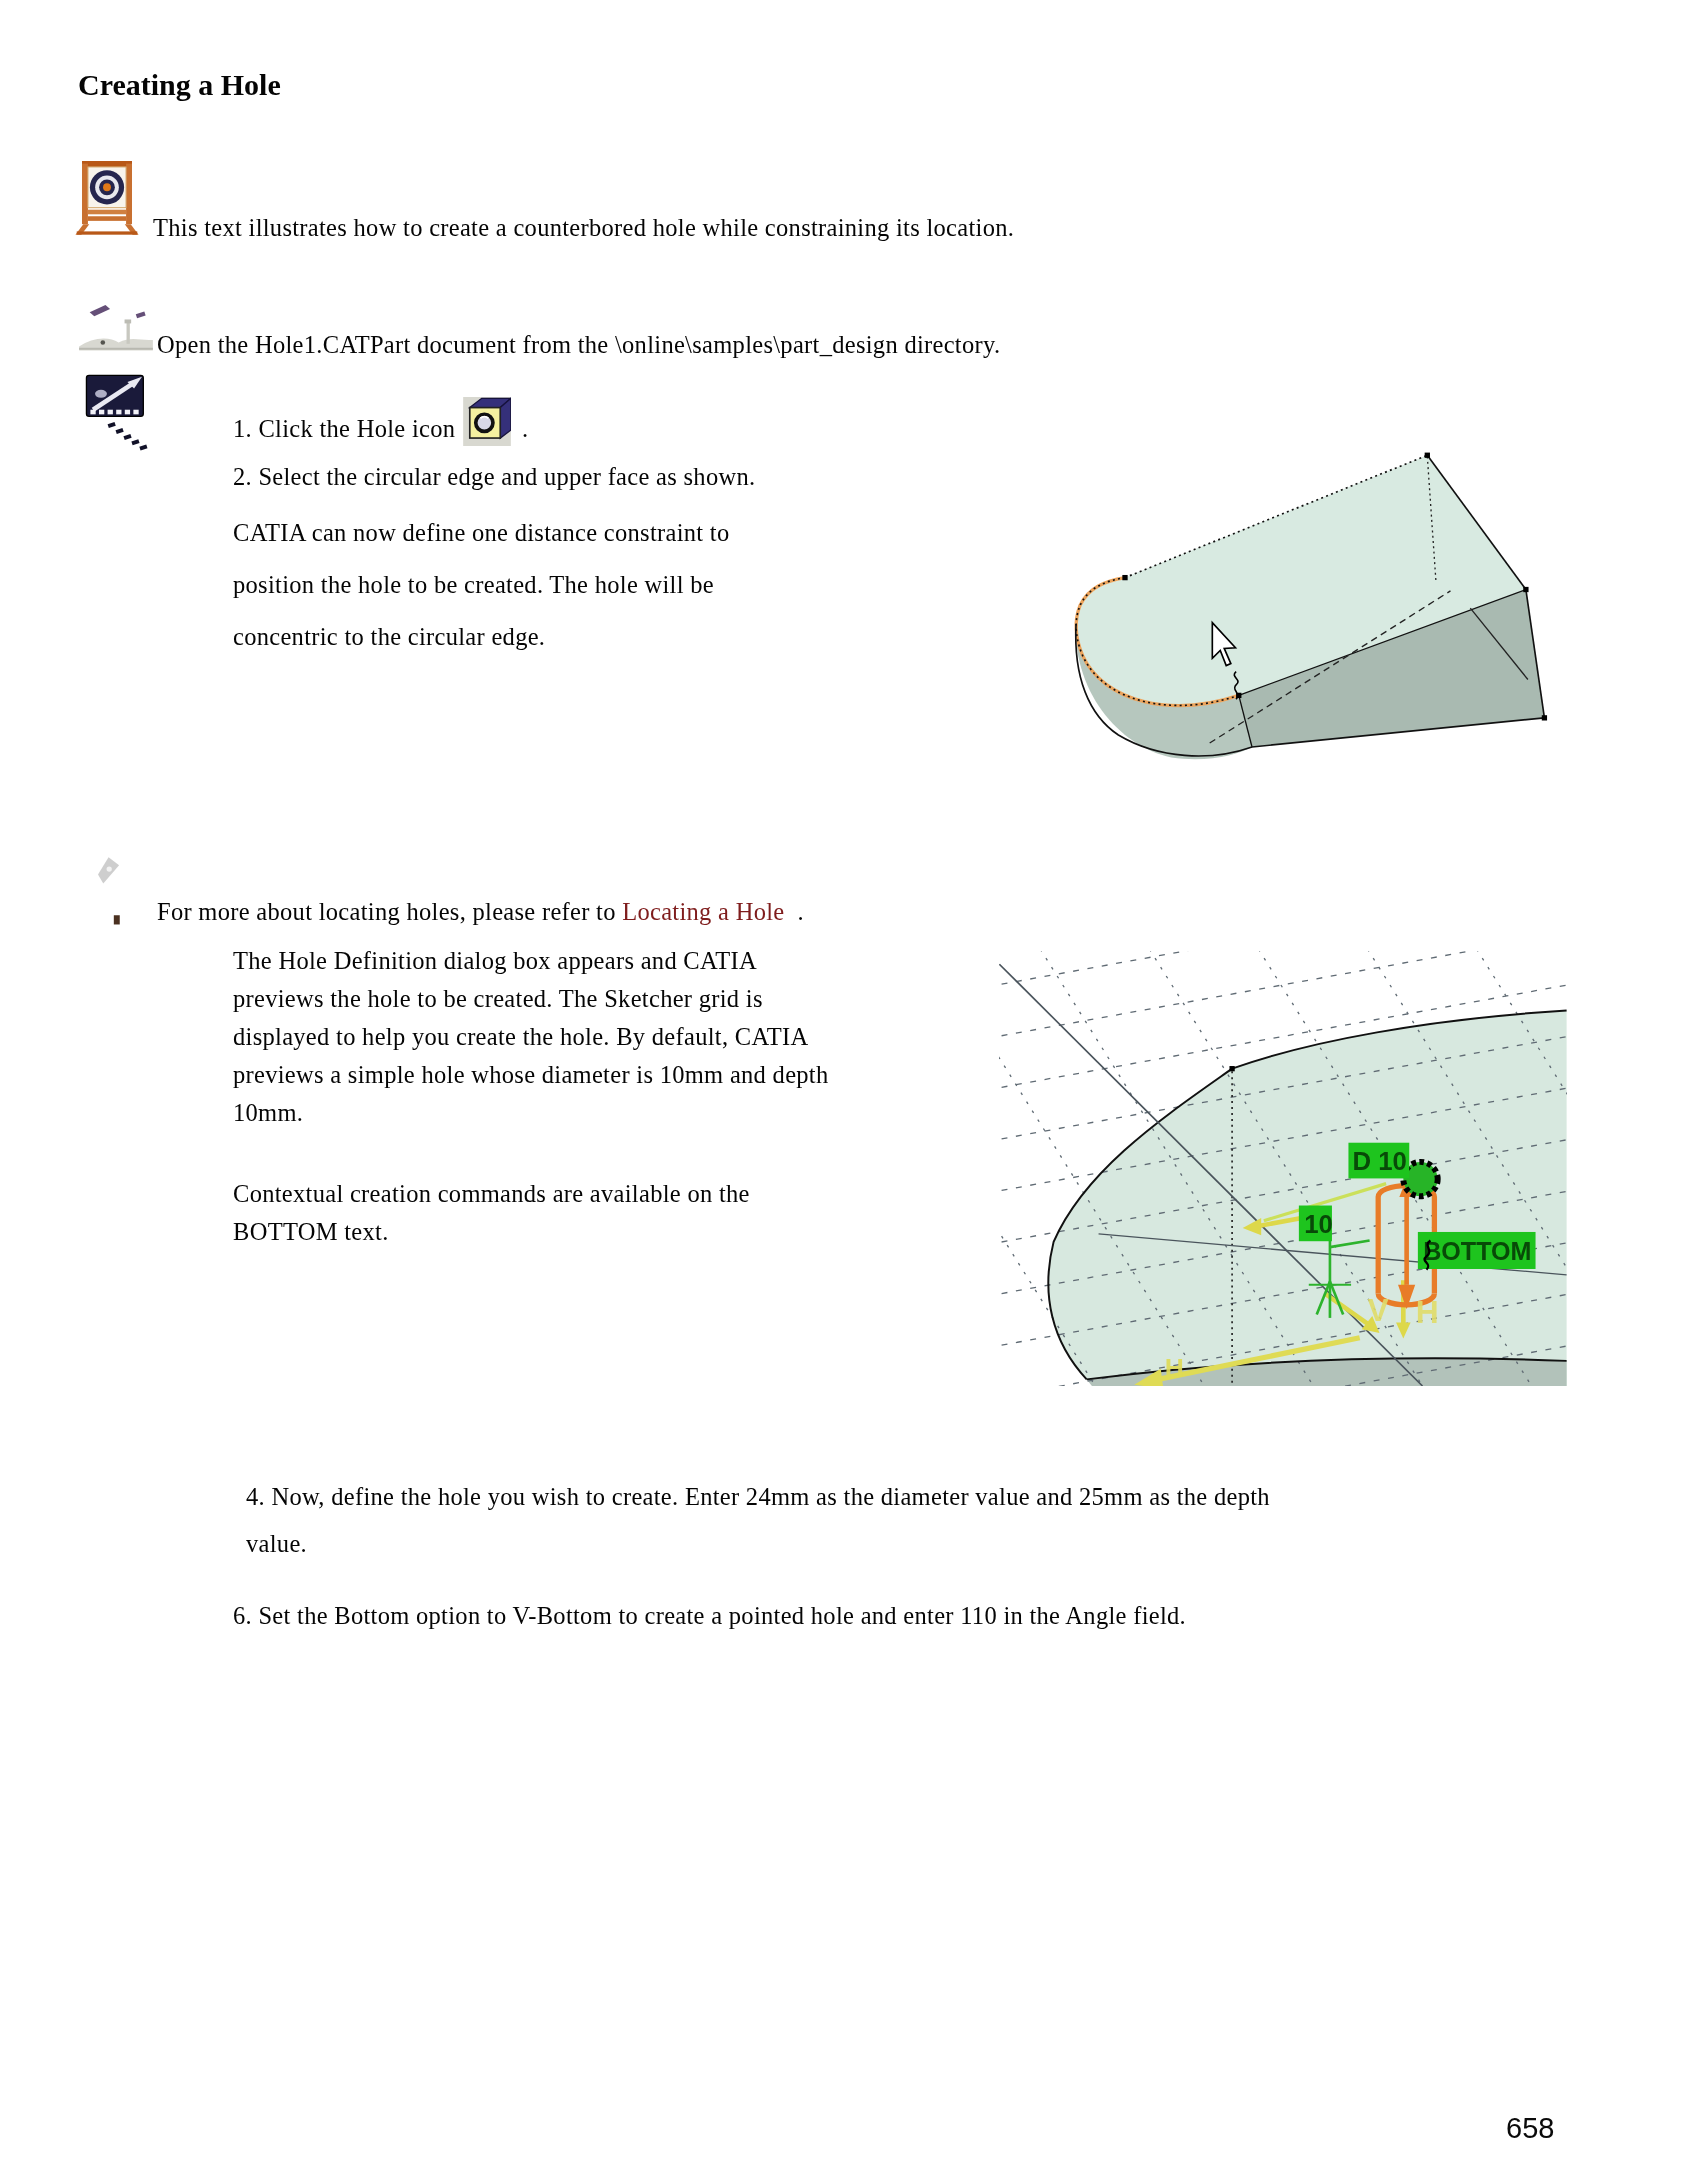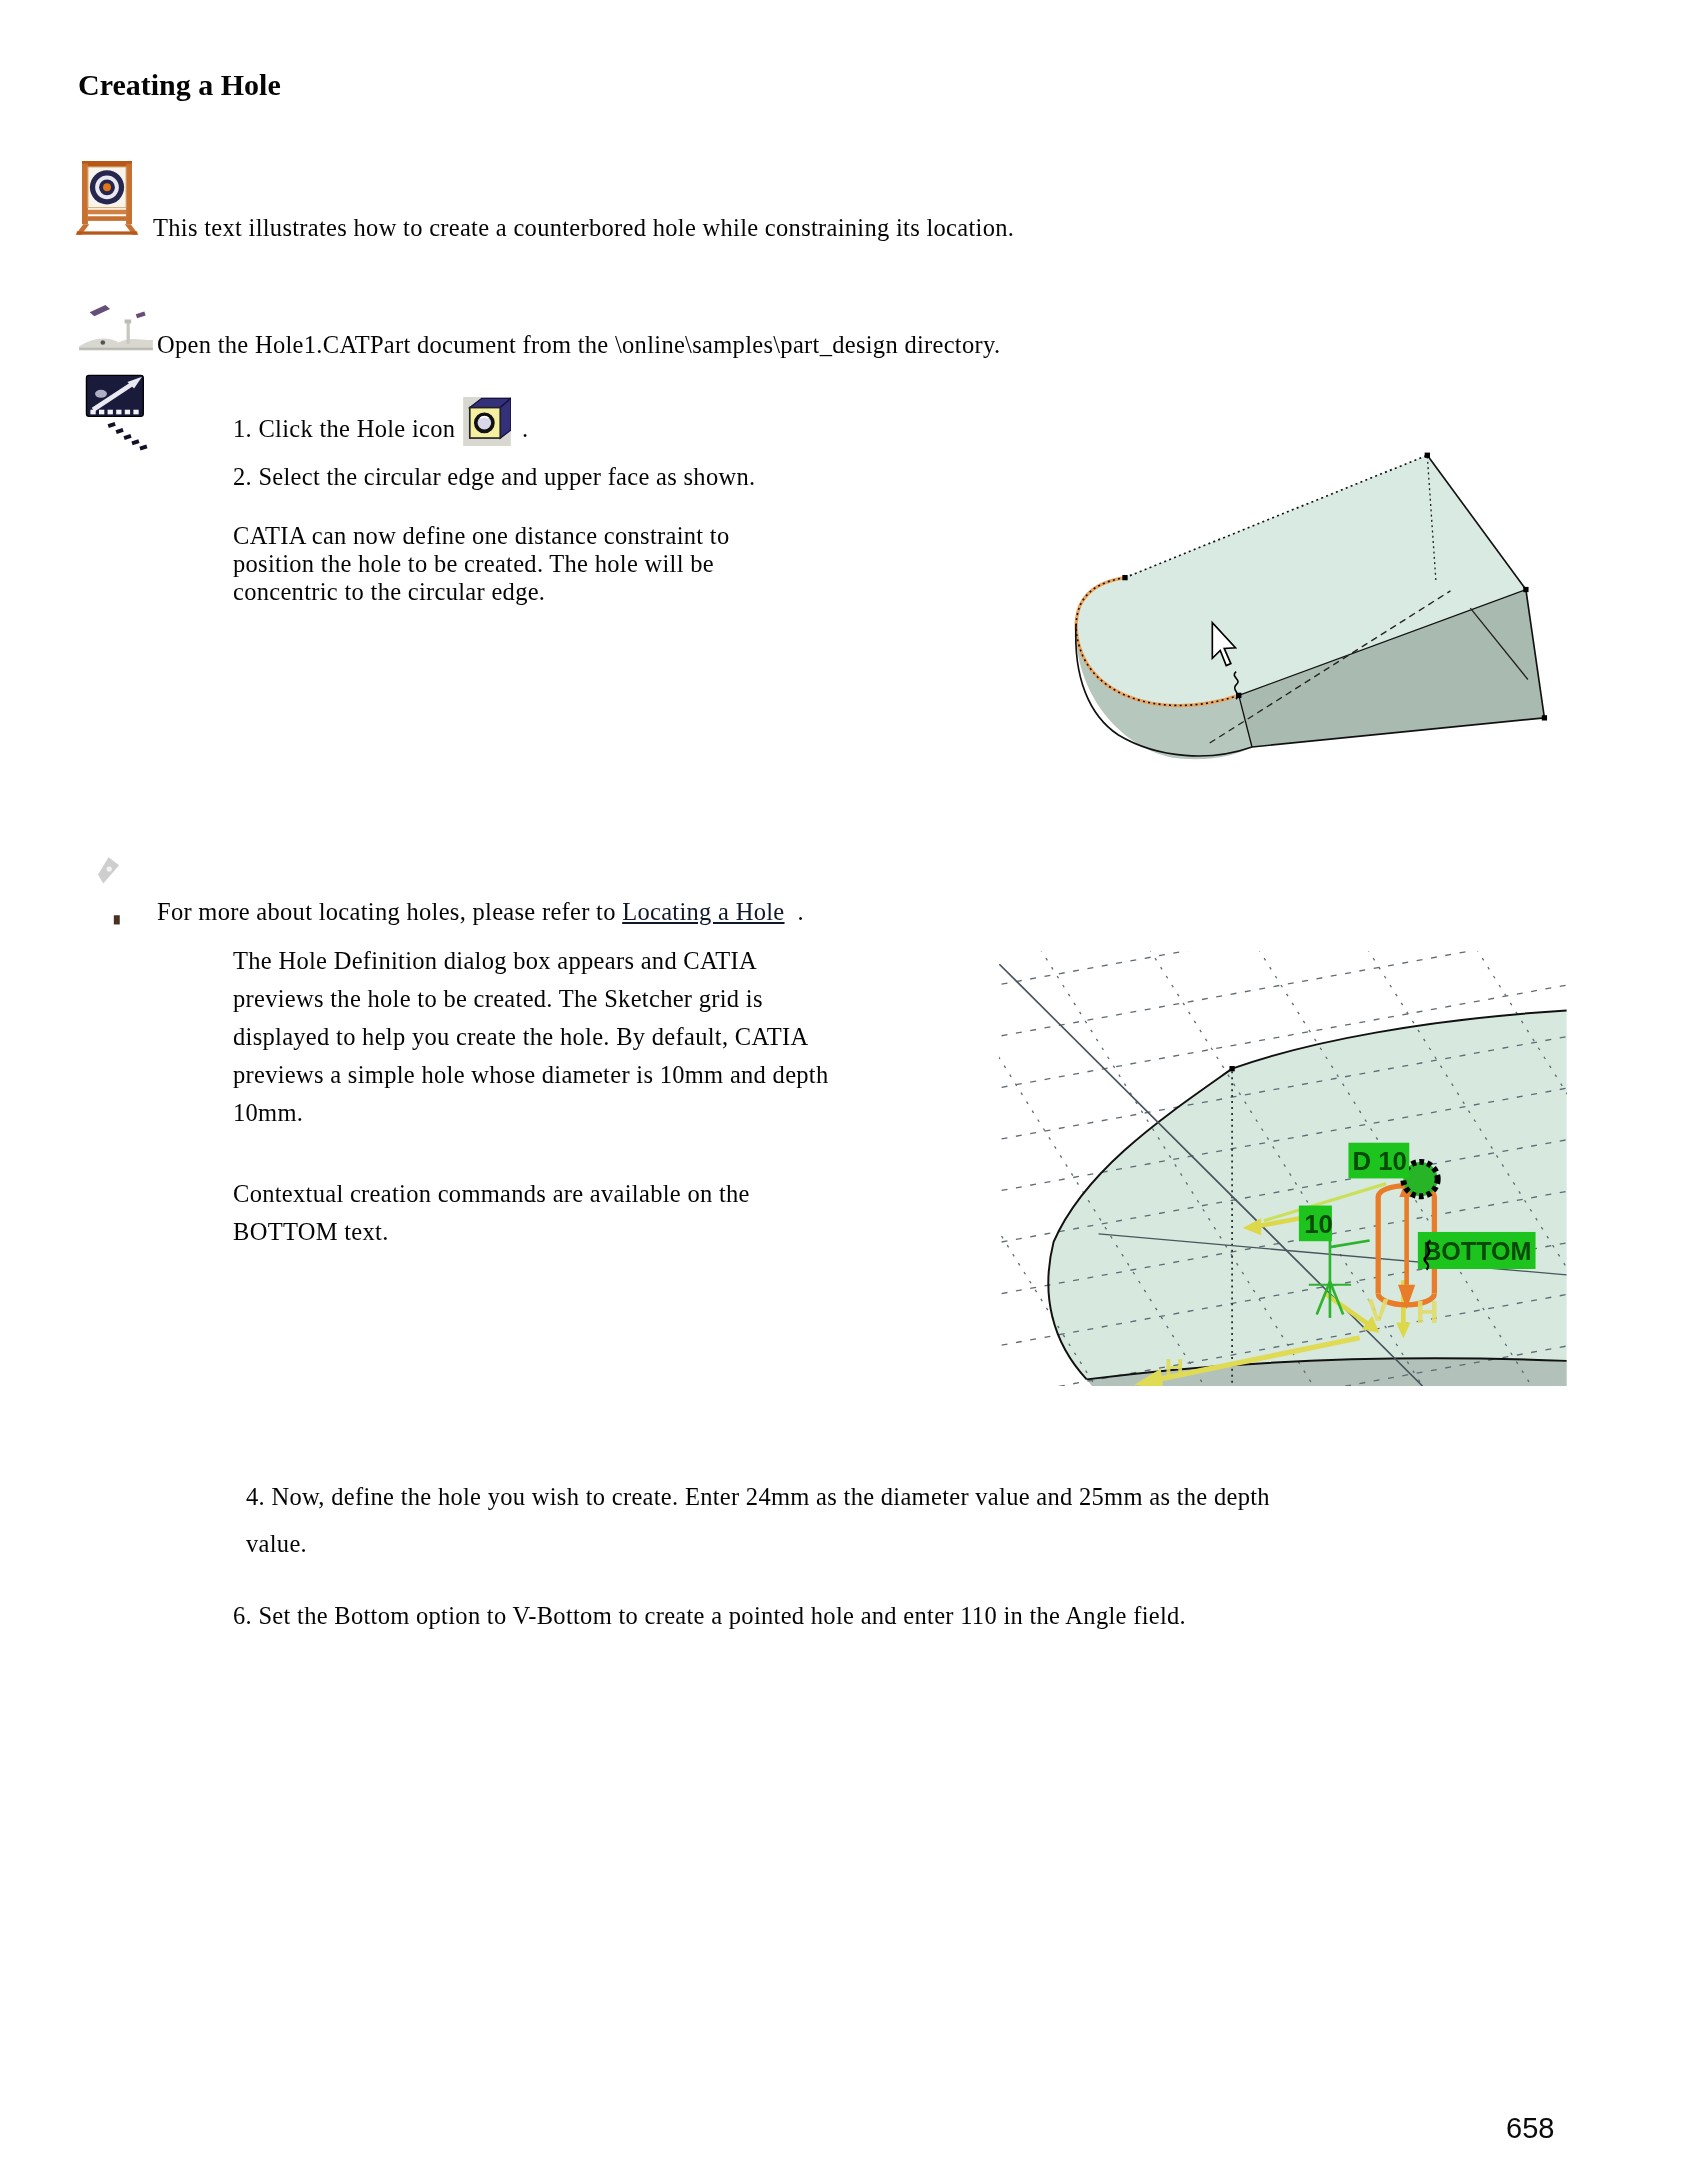--- a/index.html
+++ b/index.html
@@ -9,25 +9,25 @@
   }
   .abs{position:absolute;}
   .doc-title{
     font-size:30px;font-weight:bold;letter-spacing:0px;margin:4px;white-space:nowrap;
   }
   .body-text{
     font-size:24.5px;letter-spacing:0.3px;margin:0;line-height:1.5;
   }
   .nowrap{white-space:nowrap;}
   .preline{white-space:pre-line;}
-  .lh55{line-height:28px;margin-top:15px;}
+  .lh55{line-height:52px;}
   .lh57{line-height:38px;}
   .lh71{line-height:47px;}
   .link{
-    color:#0f172a;text-decoration:underline;padding-right:6.6px;cursor:pointer;
+    color:#7f1d1d;padding-right:6.6px;cursor:pointer;
   }
   .inline-icon{
     display:inline-block;vertical-align:-9.3px;margin:0 10.6px 0 8px;
   }
   .pagenum{
     font-family:"Liberation Sans",sans-serif;font-size:29px;color:#0a0a0a;
   }
   figure{margin:0;}
   .lbl{font-family:"Liberation Sans",sans-serif;font-weight:bold;}
 </style>

